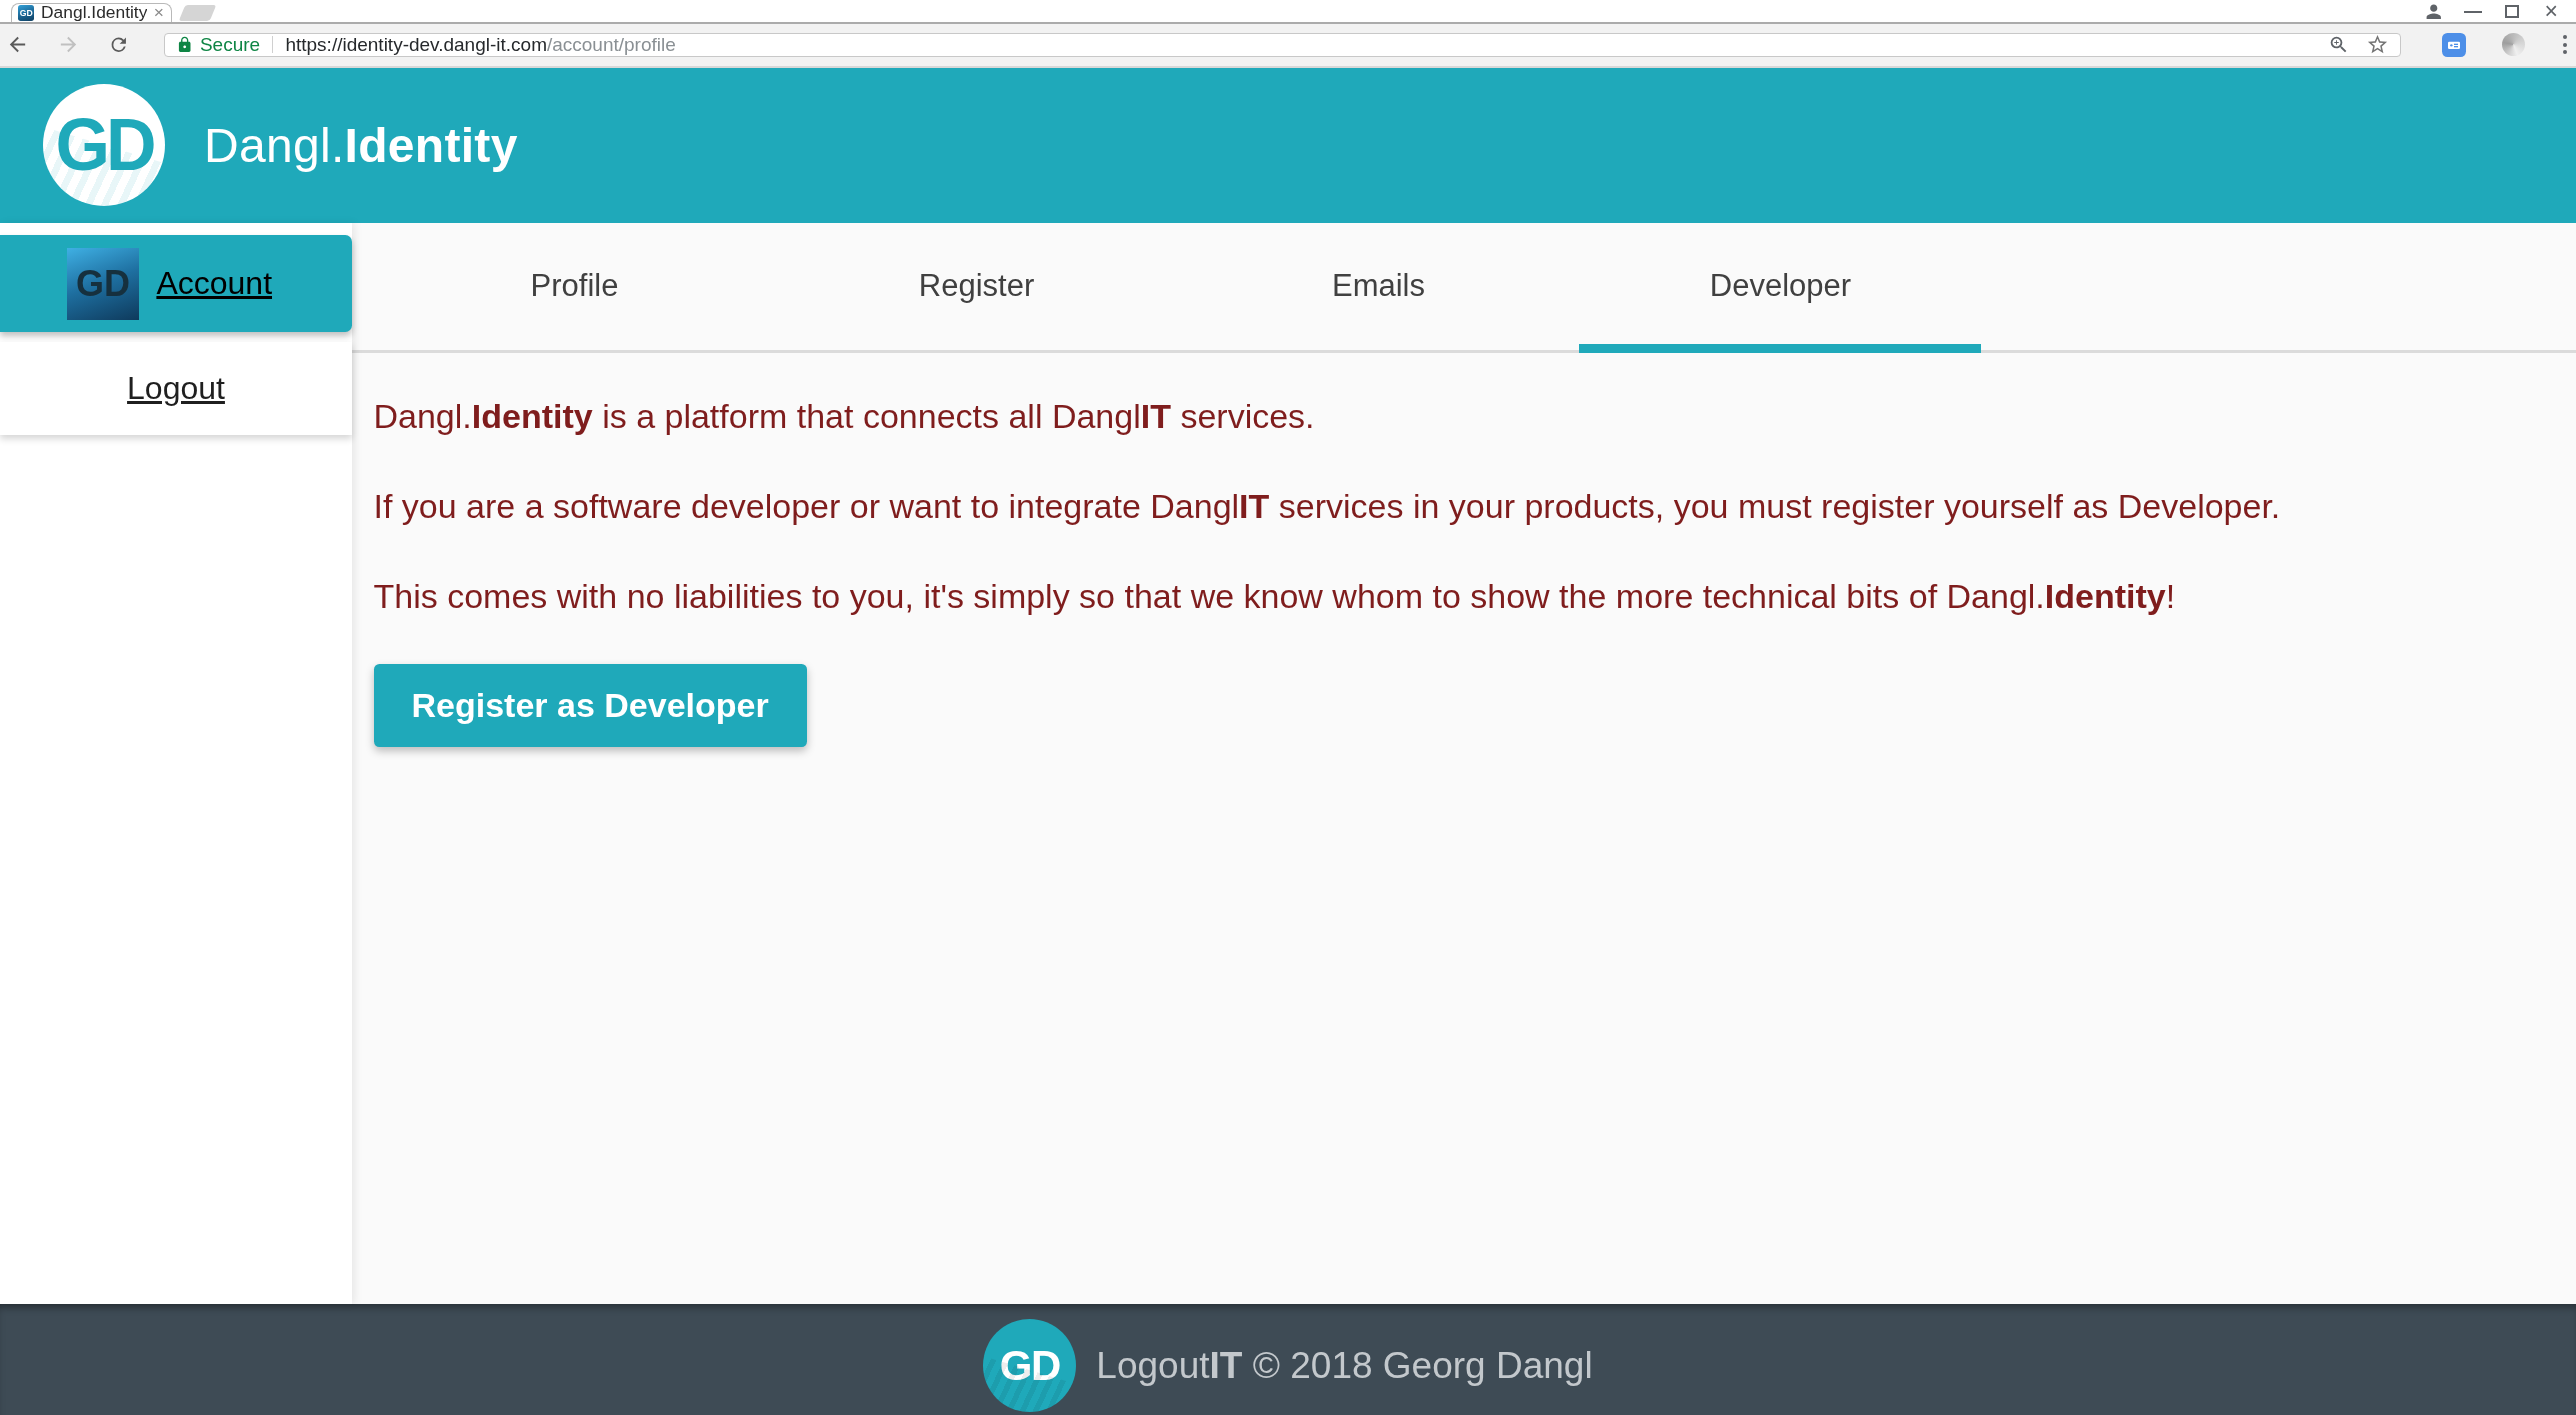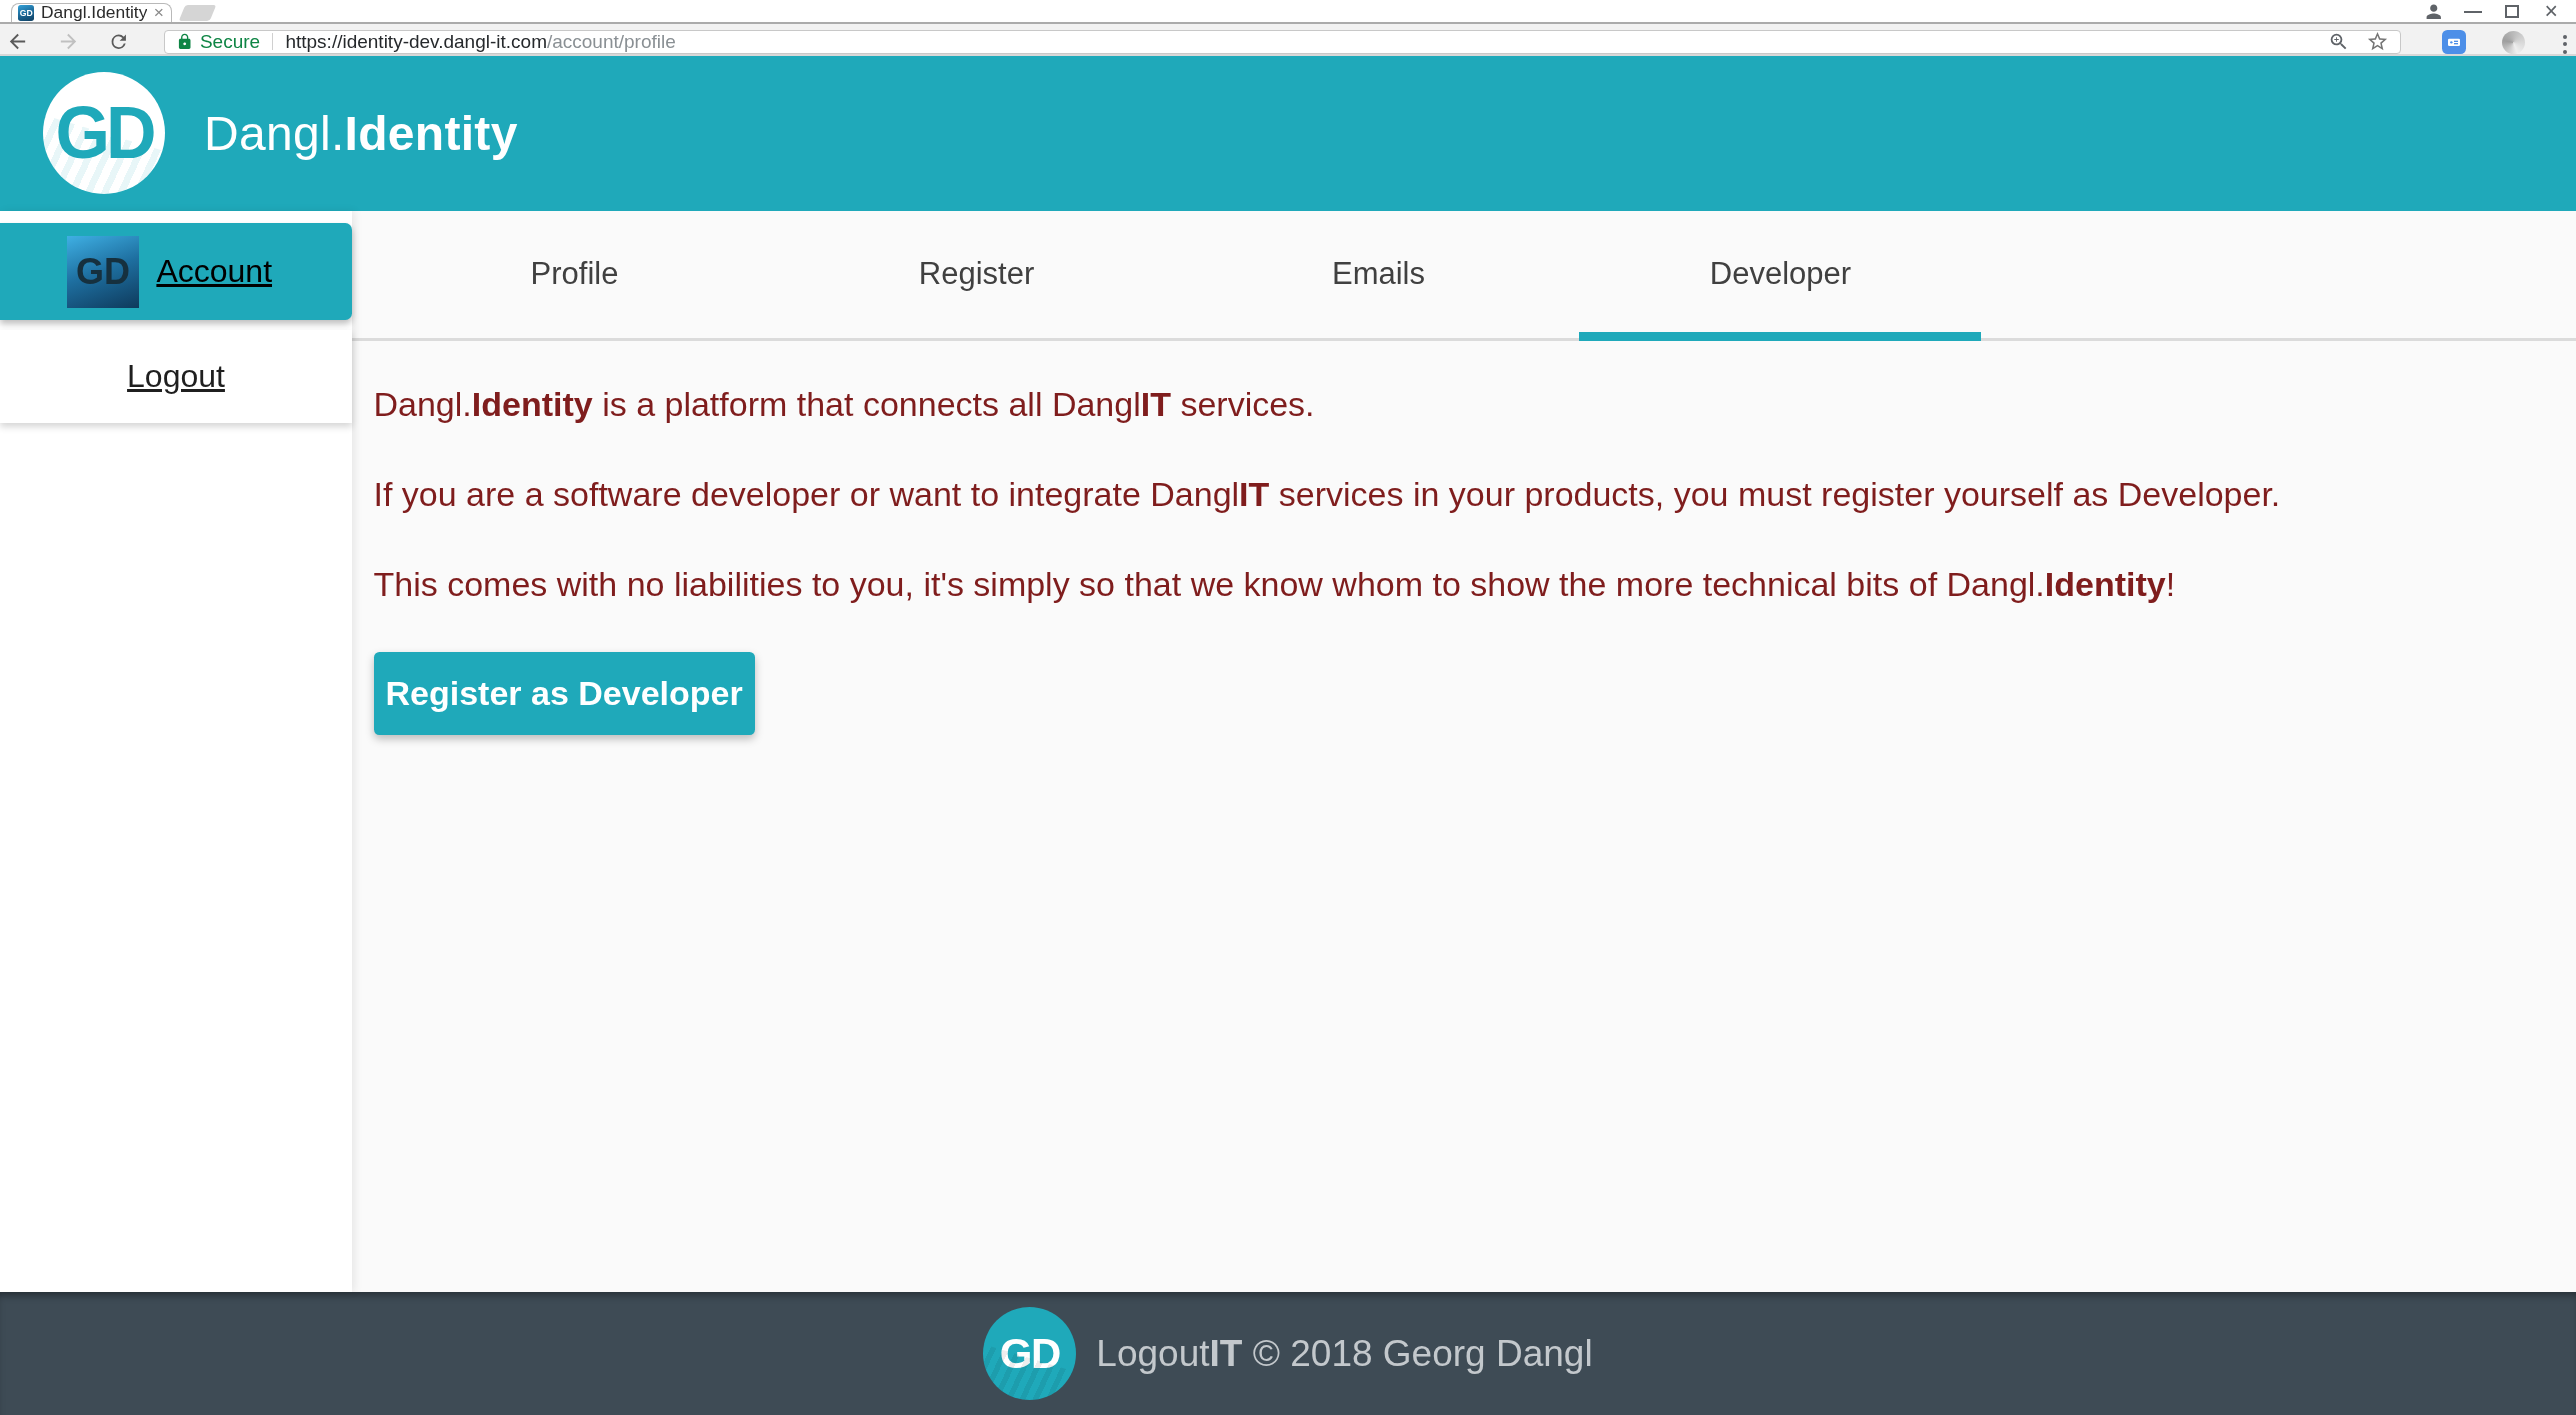--- a/index.html
+++ b/index.html
@@ -31,22 +31,22 @@
     background:#D5D5D5; transform:skewX(-22deg); border-radius:2.7px;
   }
   .win-controls { position:absolute; right:5.4px; top:0; height:23.5px; display:flex; align-items:center; }
   .win-btn { width:39px; height:23.5px; display:flex; align-items:center; justify-content:center; }
   .min-glyph { width:17.4px; height:2px; background:#5F6368; }
   .restore-glyph { width:13.4px; height:13.4px; border:2px solid #5F6368; position:relative; background:#fff; }
   .restore-glyph:before { content:""; position:absolute; left:2.7px; top:-6.7px; width:13.4px; height:13.4px; border:2px solid #5F6368; z-index:-1; }
   .close-glyph { font-size:23px; color:#5F6368; line-height:1; }
 
   .toolbar {
-    height:32px; background:#F2F2F2; border-bottom:2px solid #D8D8D8;
-    display:flex; align-items:flex-end; padding:0 9.4px 0 5.4px;gap:24px;
+    height:44px; background:#F2F2F2; border-bottom:2px solid #D8D8D8;
+    display:flex; align-items:center; padding:0 9.4px 0 5.4px;gap:24px;
   }
   .nav-icon { width:24px; height:24px; display:flex; align-items:center; justify-content:center; margin-right:2.7px; flex:0 0 auto; }
   .url-field {
     flex:1; height:24px; margin:0 6.7px; background:#fff; border:1.3px solid #C8C8C8; border-radius:4px;
     display:flex; align-items:center; padding:0 10.7px; gap:0; min-width:0;
   }
   .secure-label { color:var(--secure-green); font-size:19px; font-weight:500; margin-left:6.7px; }
   .url-sep { width:1.3px; height:17.4px; background:#D0D0D0; margin:0 12px; }
   .url-host { font-size:19px; color:#26292c; white-space:nowrap; }
   .url-path { font-size:19px; color:#8A9094; white-space:nowrap; }
@@ -103,21 +103,21 @@
   }
 
   .main { flex:1; background:var(--main-bg); min-width:0; }
   .tabsrow { height:130px; position:relative; border-bottom:3.4px solid #DBDBDB; display:flex; padding-left:21.5px; }
   .mtab { width:402px; display:flex; align-items:center; justify-content:center; font-size:31px; color:#404040; }
   .tab-indicator { position:absolute; bottom:-3.4px; left:1227px; width:402px; height:8.7px; background:var(--accent); }
 
   .content { padding:39px 10.7px 0 21.5px; }
   .content p { font-size:34px; color:#7f1d1d; line-height:48px; margin:0 0 42px 0; max-width:2194px; }
   .register-btn {
-    margin-top:2.7px; height:83px; padding:0 12px; border:none; border-radius:5.4px;
+    margin-top:2.7px; height:83px; padding:0 38px; border:none; border-radius:5.4px;
     background:var(--accent); color:#fff; font-family:inherit; font-size:34px; font-weight:700;
     box-shadow:0 4px 8px rgba(0,0,0,0.25); display:inline-flex; align-items:center; cursor:pointer;
   }
 
   
   .footer {
     height:124px; background:var(--footer-bg); display:flex; align-items:center; justify-content:center; gap:20px;
     box-shadow:inset 0 6.7px 8px -4px rgba(0,0,0,0.4);
   }
   .footer-circle {

